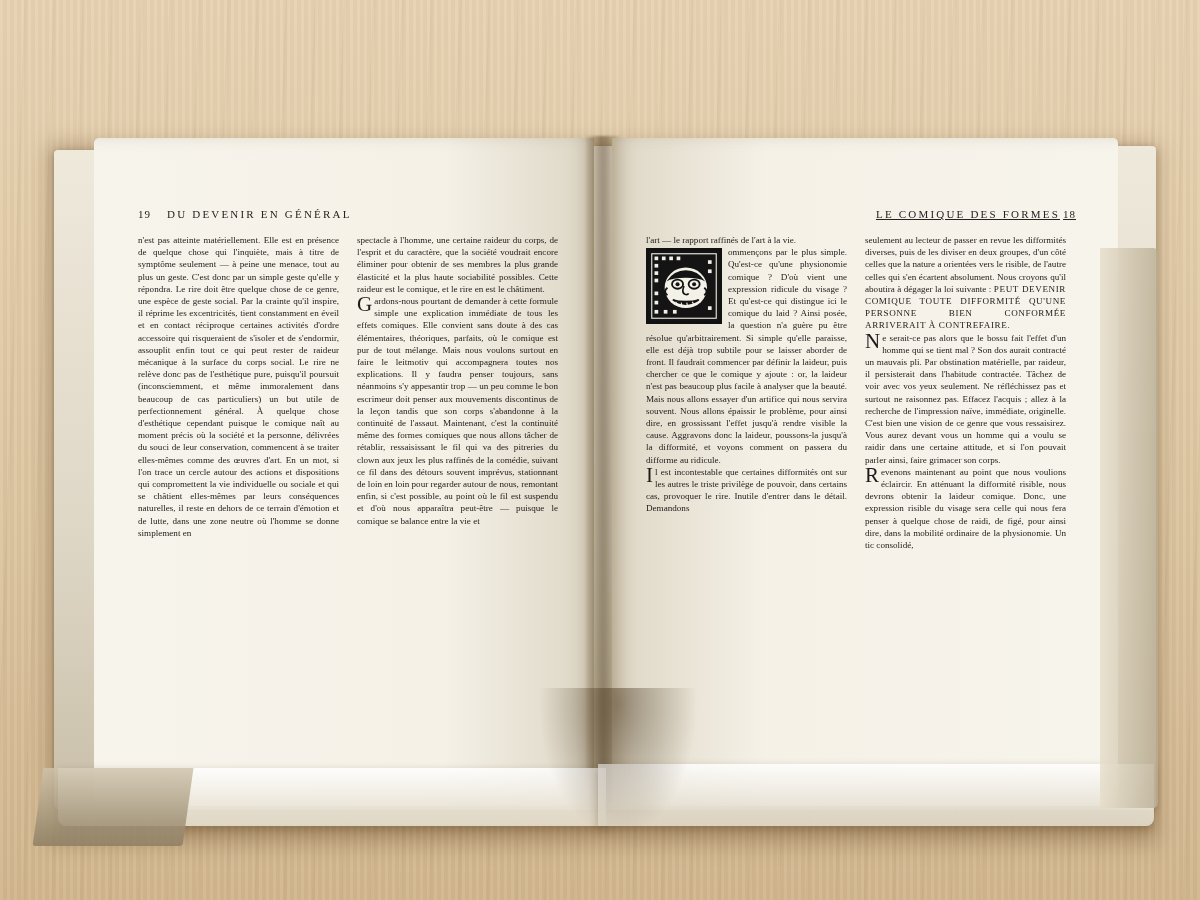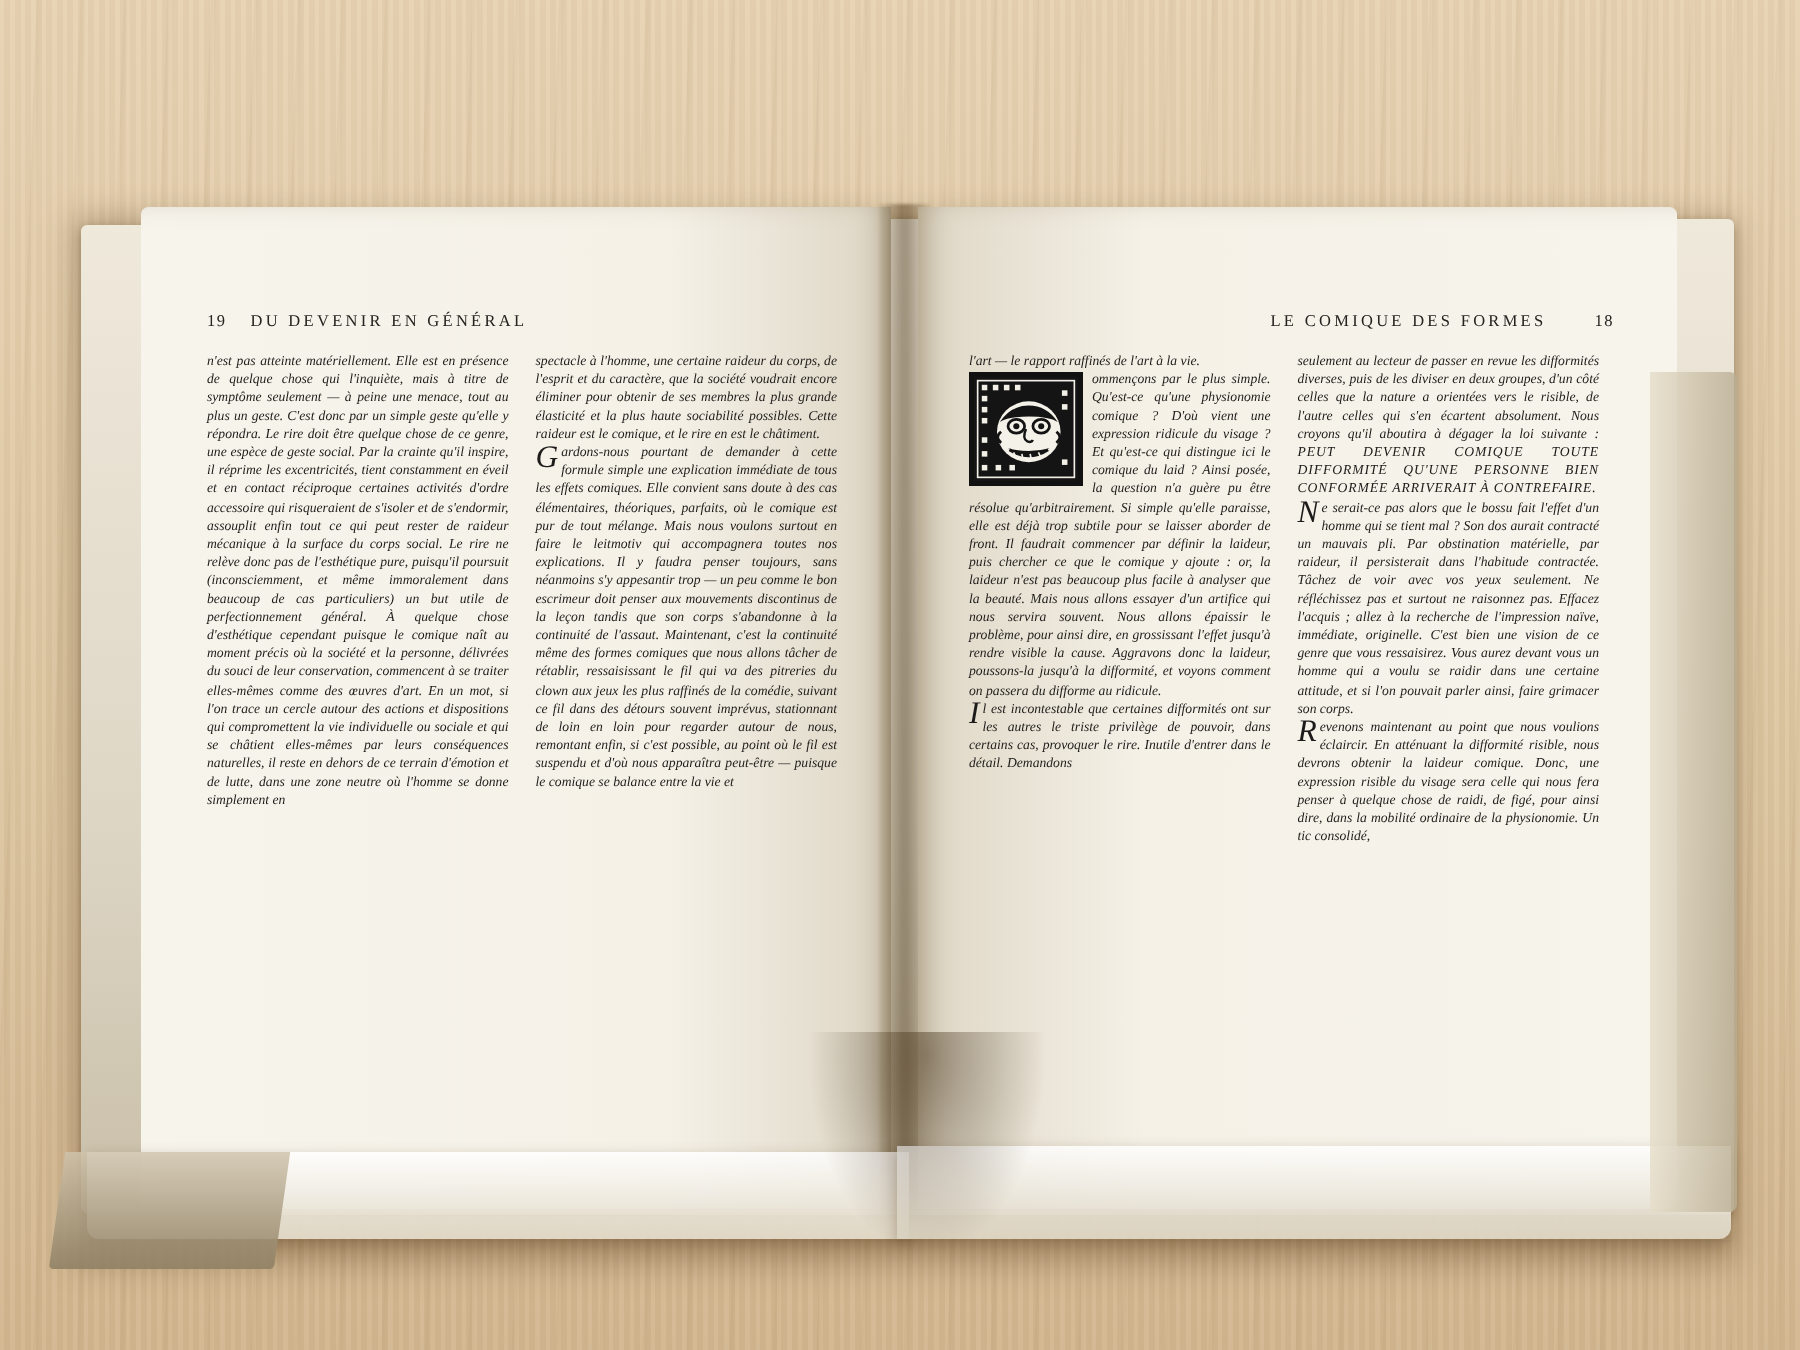--- a/index.html
+++ b/index.html
@@ -93,36 +93,35 @@
 
   
   .runhead{
     position:absolute;top:70px;
     font-size:11px;letter-spacing:2.2px;color:#262220;
     font-variant:small-caps;
     white-space:nowrap;
   }
   .runhead .folio{font-size:11px;letter-spacing:1px;}
   .rh-left{left:44px;width:412px;display:flex;gap:16px;align-items:baseline;}
-  .rh-right{left:40px;width:424px;display:flex;gap:32px;align-items:center;justify-content:flex-end;}
+  .rh-right{left:40px;width:424px;display:flex;gap:3px;align-items:center;justify-content:flex-end;text-decoration:underline;}
 
   
   .cols{
     position:absolute;top:96px;display:flex;gap:18px;
   }
   .cols.left{left:44px;width:420px;}
   .cols.right{left:34px;width:430px;}
   .col{
     width:201px;
     font-size:9.1px;
     line-height:12.2px;
     text-align:justify;
     color:#1d1b19;
     hyphens:auto;
-    font-style:italic;
   }
   .col p{margin:0 0 0 0;text-indent:0;}
   .col p + p{margin-top:0;}
   .sc{font-variant:small-caps;letter-spacing:.6px;}
 
   
   .versal{
     float:left;
     font-size:21px;
     line-height:17px;

